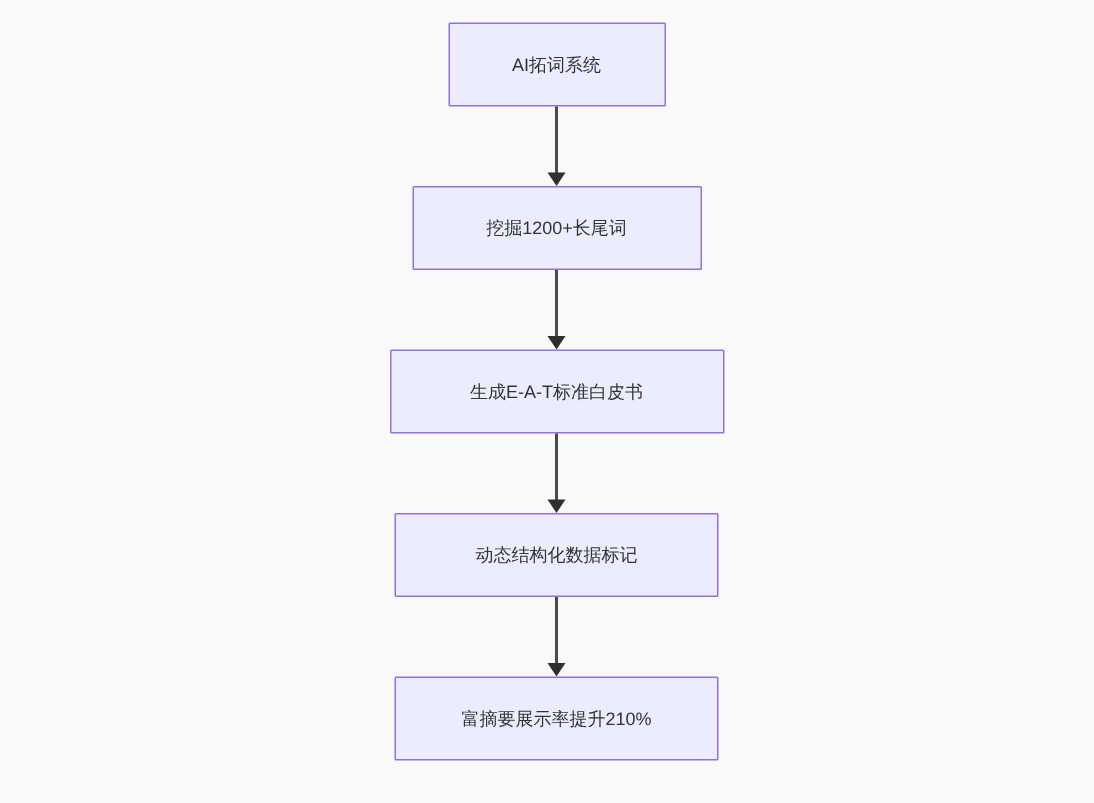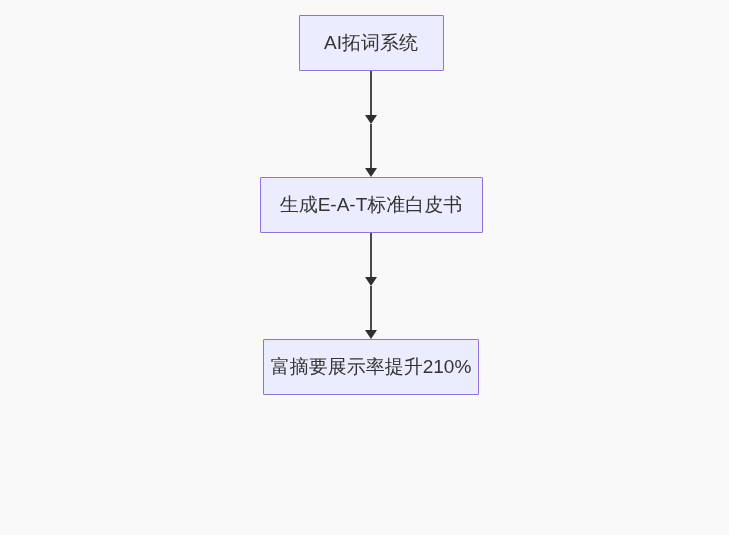--- a/index.html
+++ b/index.html
@@ -28,21 +28,21 @@
 
   .node {
     background: #ececff;
     border: 1px solid #9370db;
     border-radius: 1px;
     height: 56px;
     display: flex;
     align-items: center;
     justify-content: center;
     color: #333333;
-    font-size: 19px;
+    font-size: 12px;
     white-space: nowrap;
     flex-shrink: 0;
   }
 
   
   .node-0 { width: 145px; }
   .node-1 { width: 193px; }
   .node-2 { width: 223px; }
   .node-3 { width: 216px; }
   .node-4 { width: 216px; }
@@ -77,35 +77,41 @@
 
   <div class="node node-0">
     <span>AI拓词系统</span>
   </div>
 
   <div class="edge">
     <div class="line"></div>
     <div class="arrowhead"></div>
   </div>
 
+  <div class="node node-1">
+    <span>挖掘1200+长尾词</span>
+  </div>
 
   <div class="edge">
     <div class="line"></div>
     <div class="arrowhead"></div>
   </div>
 
   <div class="node node-2">
     <span>生成E-A-T标准白皮书</span>
   </div>
 
   <div class="edge">
     <div class="line"></div>
     <div class="arrowhead"></div>
   </div>
 
+  <div class="node node-3">
+    <span>动态结构化数据标记</span>
+  </div>
 
   <div class="edge">
     <div class="line"></div>
     <div class="arrowhead"></div>
   </div>
 
   <div class="node node-4">
     <span>富摘要展示率提升210%</span>
   </div>
 

